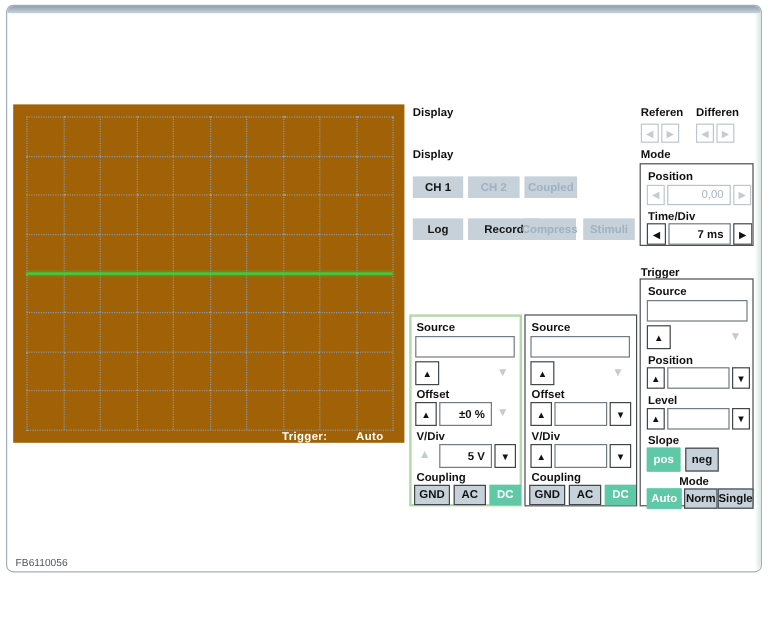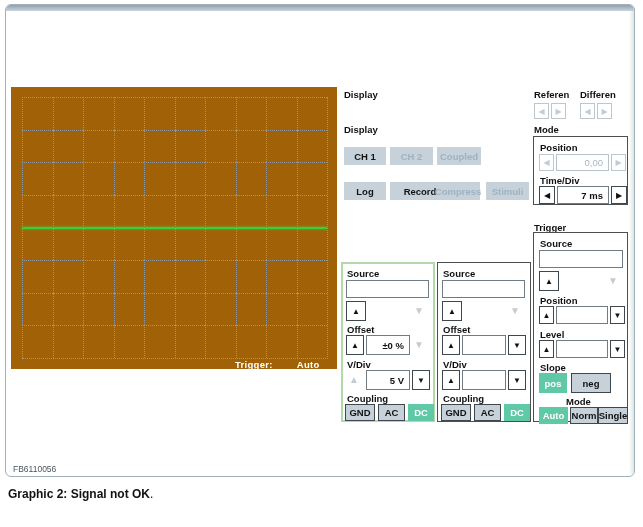--- a/index.html
+++ b/index.html
@@ -196,21 +196,21 @@
     <div class="lbl" style="left:6px;top:62px;">Position</div>
     <div class="sbtn" style="left:5px;top:73px;width:15px;height:18px;">▲</div>
     <div class="sfield" style="left:22px;top:73px;width:52px;height:18px;"></div>
     <div class="sbtn" style="left:76px;top:73px;width:15px;height:18px;">▼</div>
     <div class="lbl" style="left:6px;top:96px;">Level</div>
     <div class="sbtn" style="left:5px;top:107px;width:15px;height:18px;">▲</div>
     <div class="sfield" style="left:22px;top:107px;width:52px;height:18px;"></div>
     <div class="sbtn" style="left:76px;top:107px;width:15px;height:18px;">▼</div>
     <div class="lbl" style="left:6px;top:129px;">Slope</div>
     <div class="bbtn teal" style="left:5px;top:140px;width:28px;height:20px;">pos</div>
-    <div class="bbtn" style="left:37px;top:140px;width:40px;height:20px;">neg</div>
+    <div class="bbtn" style="left:37px;top:140px;width:28px;height:20px;">neg</div>
     <div class="lbl" style="left:6px;top:163px;margin-left:26px;">Mode</div>
     <div class="bbtn teal" style="left:5px;top:174px;width:29px;height:17px;">Auto</div>
     <div class="bbtn" style="left:36px;top:174px;width:28px;height:17px;">Norm</div>
     <div class="bbtn" style="left:64px;top:174px;width:30px;height:17px;">Single</div>
   </div>
 
   <div class="fbtn teal" style="left:345px;top:244px;width:43px;">CH 1</div>
   <div class="fbtn" style="left:437px;top:244px;width:43px;">CH 2</div>
 
   <div class="gbox green" style="left:341px;top:262px;width:94px;height:160px;">
@@ -245,16 +245,13 @@
     <div class="sbtn" style="left:4px;top:107px;width:18px;height:20px;">▲</div>
     <div class="sfield" style="left:24px;top:107px;width:44px;height:20px;"></div>
     <div class="sbtn" style="left:70px;top:107px;width:18px;height:20px;">▼</div>
     <div class="lbl" style="left:5px;top:130px;">Coupling</div>
     <div class="bbtn" style="left:3px;top:141px;width:30px;height:17px;">GND</div>
     <div class="bbtn" style="left:36px;top:141px;width:27px;height:17px;">AC</div>
     <div class="bbtn teal" style="left:66px;top:141px;width:26px;height:17px;">DC</div>
   </div>
 
   <div class="fig-code">FB6110056</div>
-  <div class="cap-title">
-    <span>Graphic 2: Signal not OK</span><span class="dot">.</span>
-  </div>
 </div>
 
 </body></html>

